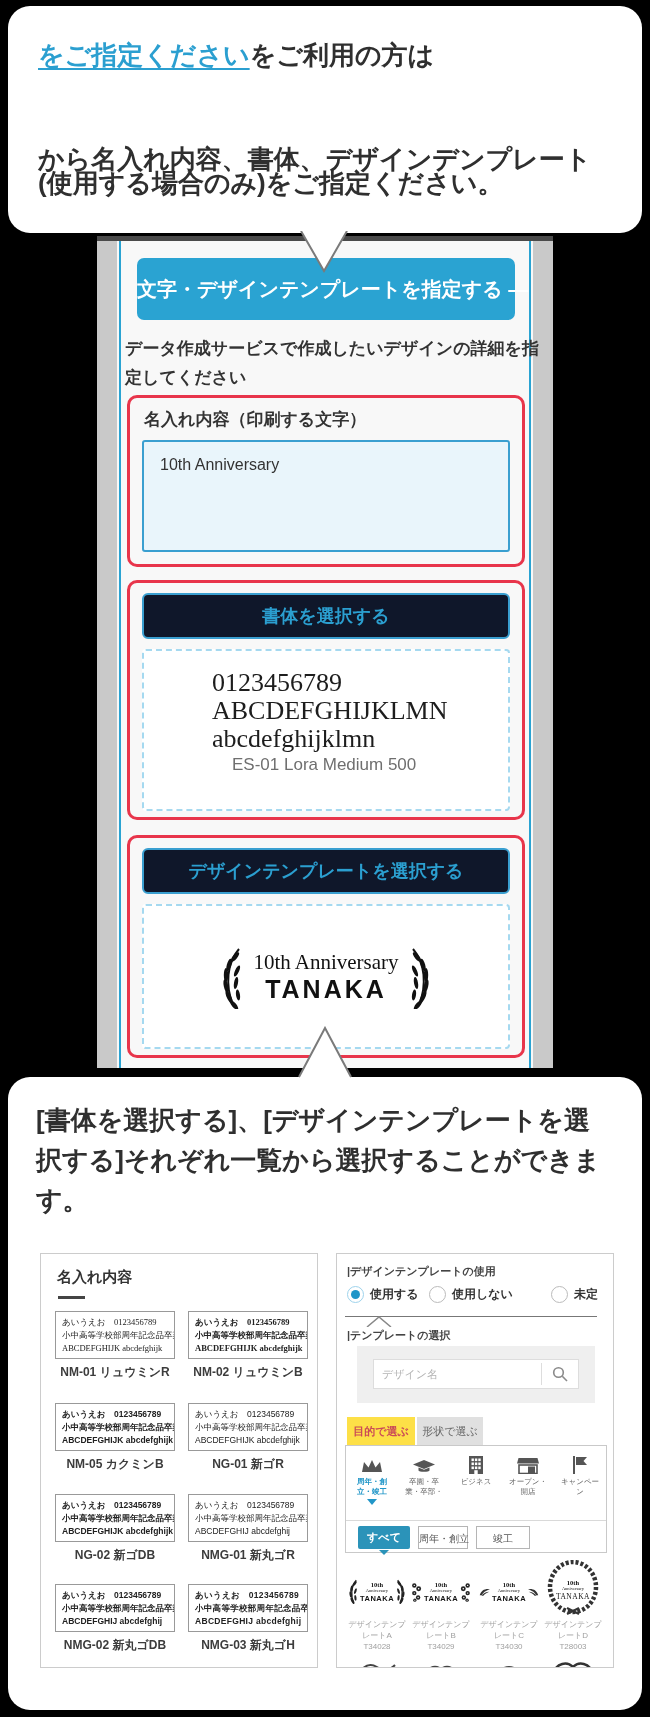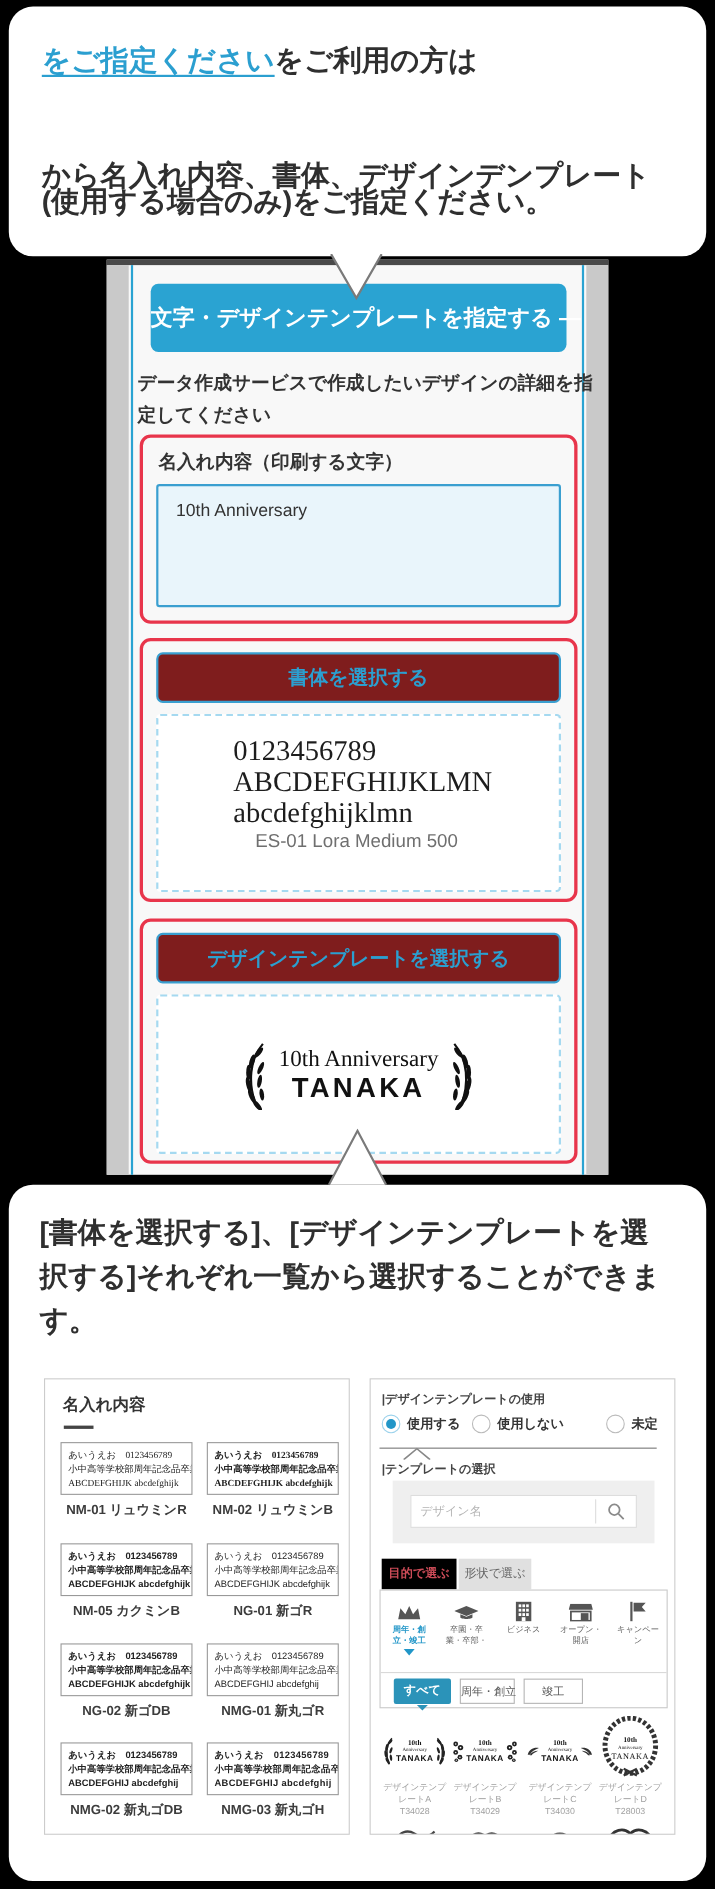--- a/index.html
+++ b/index.html
@@ -29,21 +29,21 @@
   .redbox{position:absolute;left:30px;width:398px;border:3px solid #e8354b;border-radius:10px;
           box-sizing:border-box;}
   .red1{top:159px;height:172px;}
   .red2{top:344px;height:240px;}
   .red3{top:599px;height:223px;}
   .field-label{position:absolute;left:14px;top:10px;font-size:17px;font-weight:700;white-space:nowrap;}
   .textarea{position:absolute;left:12px;top:42px;width:368px;height:112px;border:2px solid #3a9fd0;
             background:#e9f5fb;border-radius:3px;box-sizing:border-box;font-size:16px;color:#333;
             padding:14px 16px;}
   .blue-btn{position:absolute;left:12px;top:10px;width:368px;height:46px;border:2px solid #3a9fd0;
-            background:#7f1d1d;border-radius:6px;box-sizing:border-box;color:#2b9fd0;font-size:18px;
+            background:#0f172a;border-radius:6px;box-sizing:border-box;color:#2b9fd0;font-size:18px;
             font-weight:700;text-align:center;line-height:42px;white-space:nowrap;cursor:pointer;}
   .dashed{position:absolute;left:12px;top:66px;width:368px;border:2px dashed #a5d9f0;
           border-radius:4px;box-sizing:border-box;background:#fff;}
   .dash-font{height:162px;}
   .dash-design{height:145px;display:flex;align-items:center;justify-content:center;gap:10px;}
   .font-sample{position:absolute;left:68px;top:18px;font-family:"Liberation Serif","DejaVu Serif",serif;
                font-size:26px;line-height:28px;color:#1d1d1d;white-space:nowrap;}
   .font-name{position:absolute;left:88px;top:104px;font-size:17px;color:#6f6f6f;white-space:nowrap;}
   .design-text{text-align:center;}
   .design-l1{font-family:"Liberation Serif","DejaVu Serif",serif;font-size:21px;color:#111;white-space:nowrap;}
@@ -76,21 +76,21 @@
   .search-wrap{position:absolute;left:20px;top:92px;width:238px;height:57px;background:#efefef;}
   .search-bar{position:absolute;left:16px;top:13px;width:206px;height:30px;background:#fff;
               border:1px solid #ddd;box-sizing:border-box;display:flex;align-items:center;}
   .search-input{flex:1;border:none;outline:none;font-size:11px;color:#555;padding-left:8px;
                 background:transparent;width:150px;font-family:inherit;}
   .search-input::placeholder{color:#b4b4b4;}
   .search-sep{width:1px;height:22px;background:#ddd;}
   .search-btn{width:36px;height:28px;display:flex;align-items:center;justify-content:center;cursor:pointer;}
   .tab{position:absolute;top:163px;height:28px;font-size:11px;font-weight:700;text-align:center;
        line-height:28px;white-space:nowrap;cursor:pointer;box-sizing:border-box;}
-  .tab-purpose{left:10px;width:68px;background:#000000;color:#cb4b57;}
+  .tab-purpose{left:10px;width:68px;background:#fde047;color:#cb4b57;}
   .tab-shape{left:80px;width:66px;background:#e0e0e0;color:#666;font-weight:400;}
   .iconbox{position:absolute;left:8px;top:191px;width:262px;height:108px;border:1px solid #c9c9c9;
            box-sizing:border-box;background:#fff;}
   .cat-row{position:absolute;left:0;top:6px;width:260px;display:flex;justify-content:space-around;}
   .cat{width:50px;text-align:center;cursor:pointer;position:relative;}
   .cat .glyph{height:22px;display:flex;align-items:flex-end;justify-content:center;}
   .cat-label{font-size:7.5px;line-height:9.5px;color:#666;margin-top:3px;white-space:nowrap;}
   .cat.sel .cat-label{color:#2196c8;font-weight:700;}
   .tri-down{width:0;height:0;border-left:5px solid transparent;border-right:5px solid transparent;
             border-top:6px solid #2196c8;margin:3px auto 0;}

